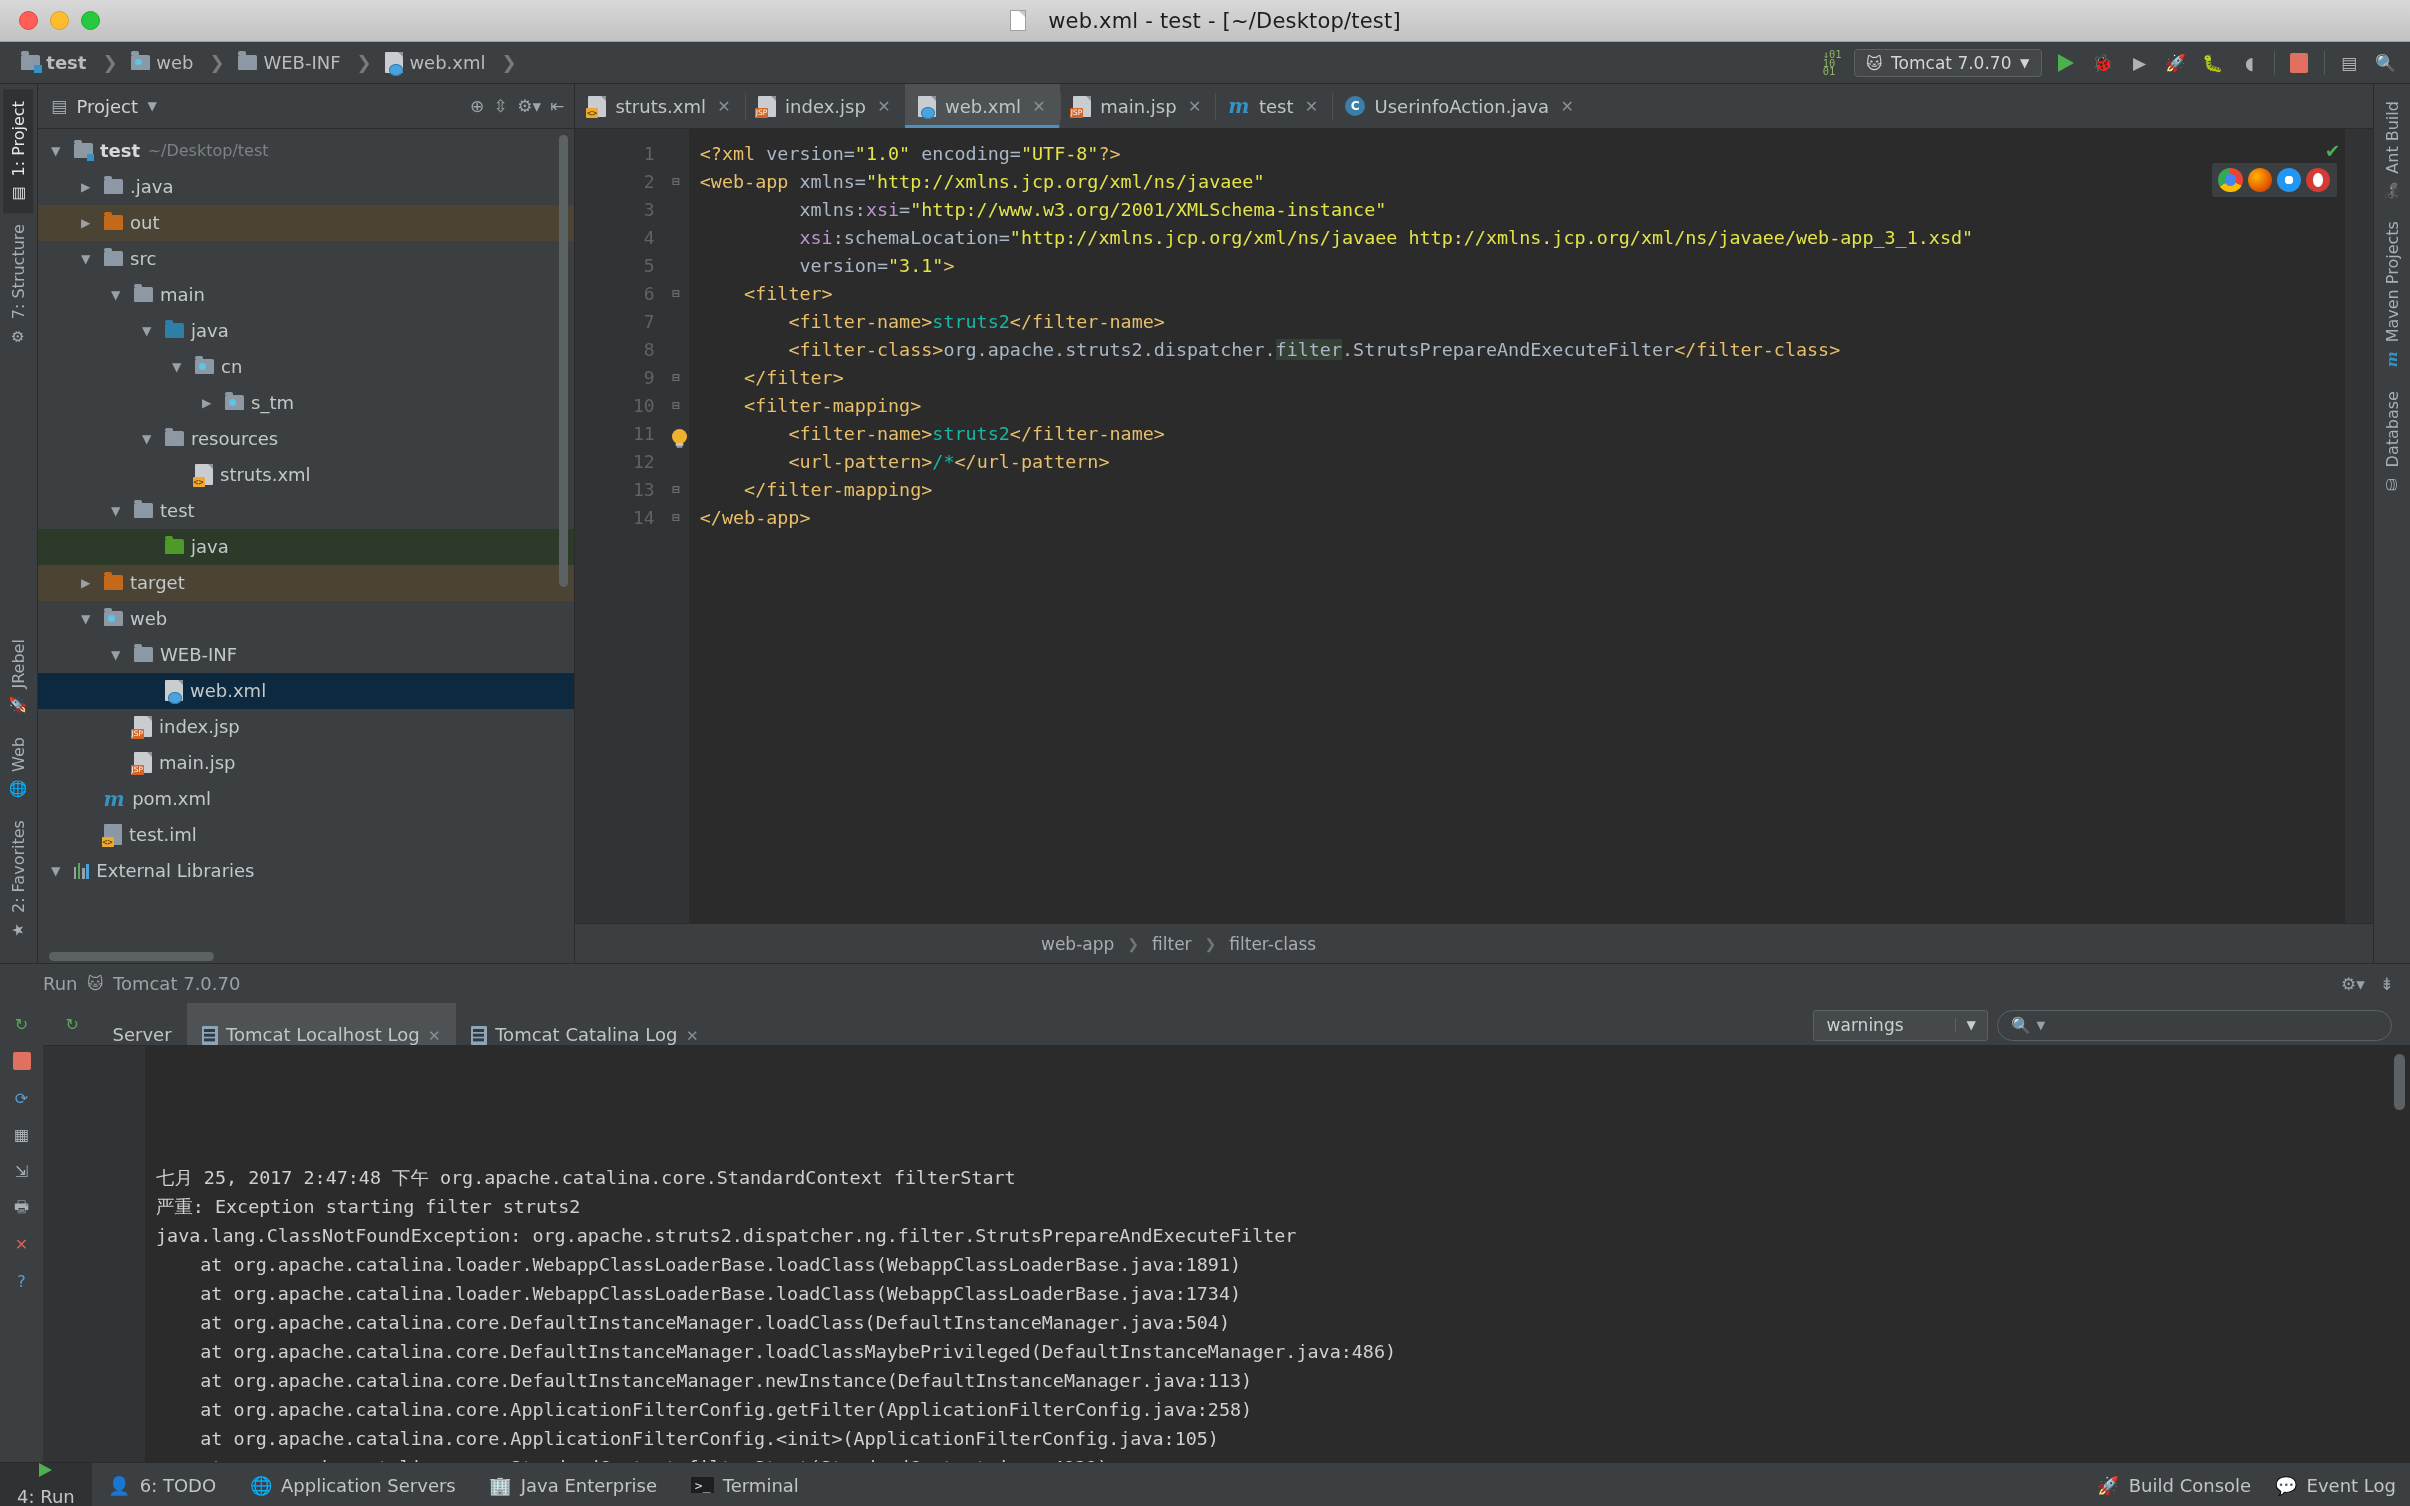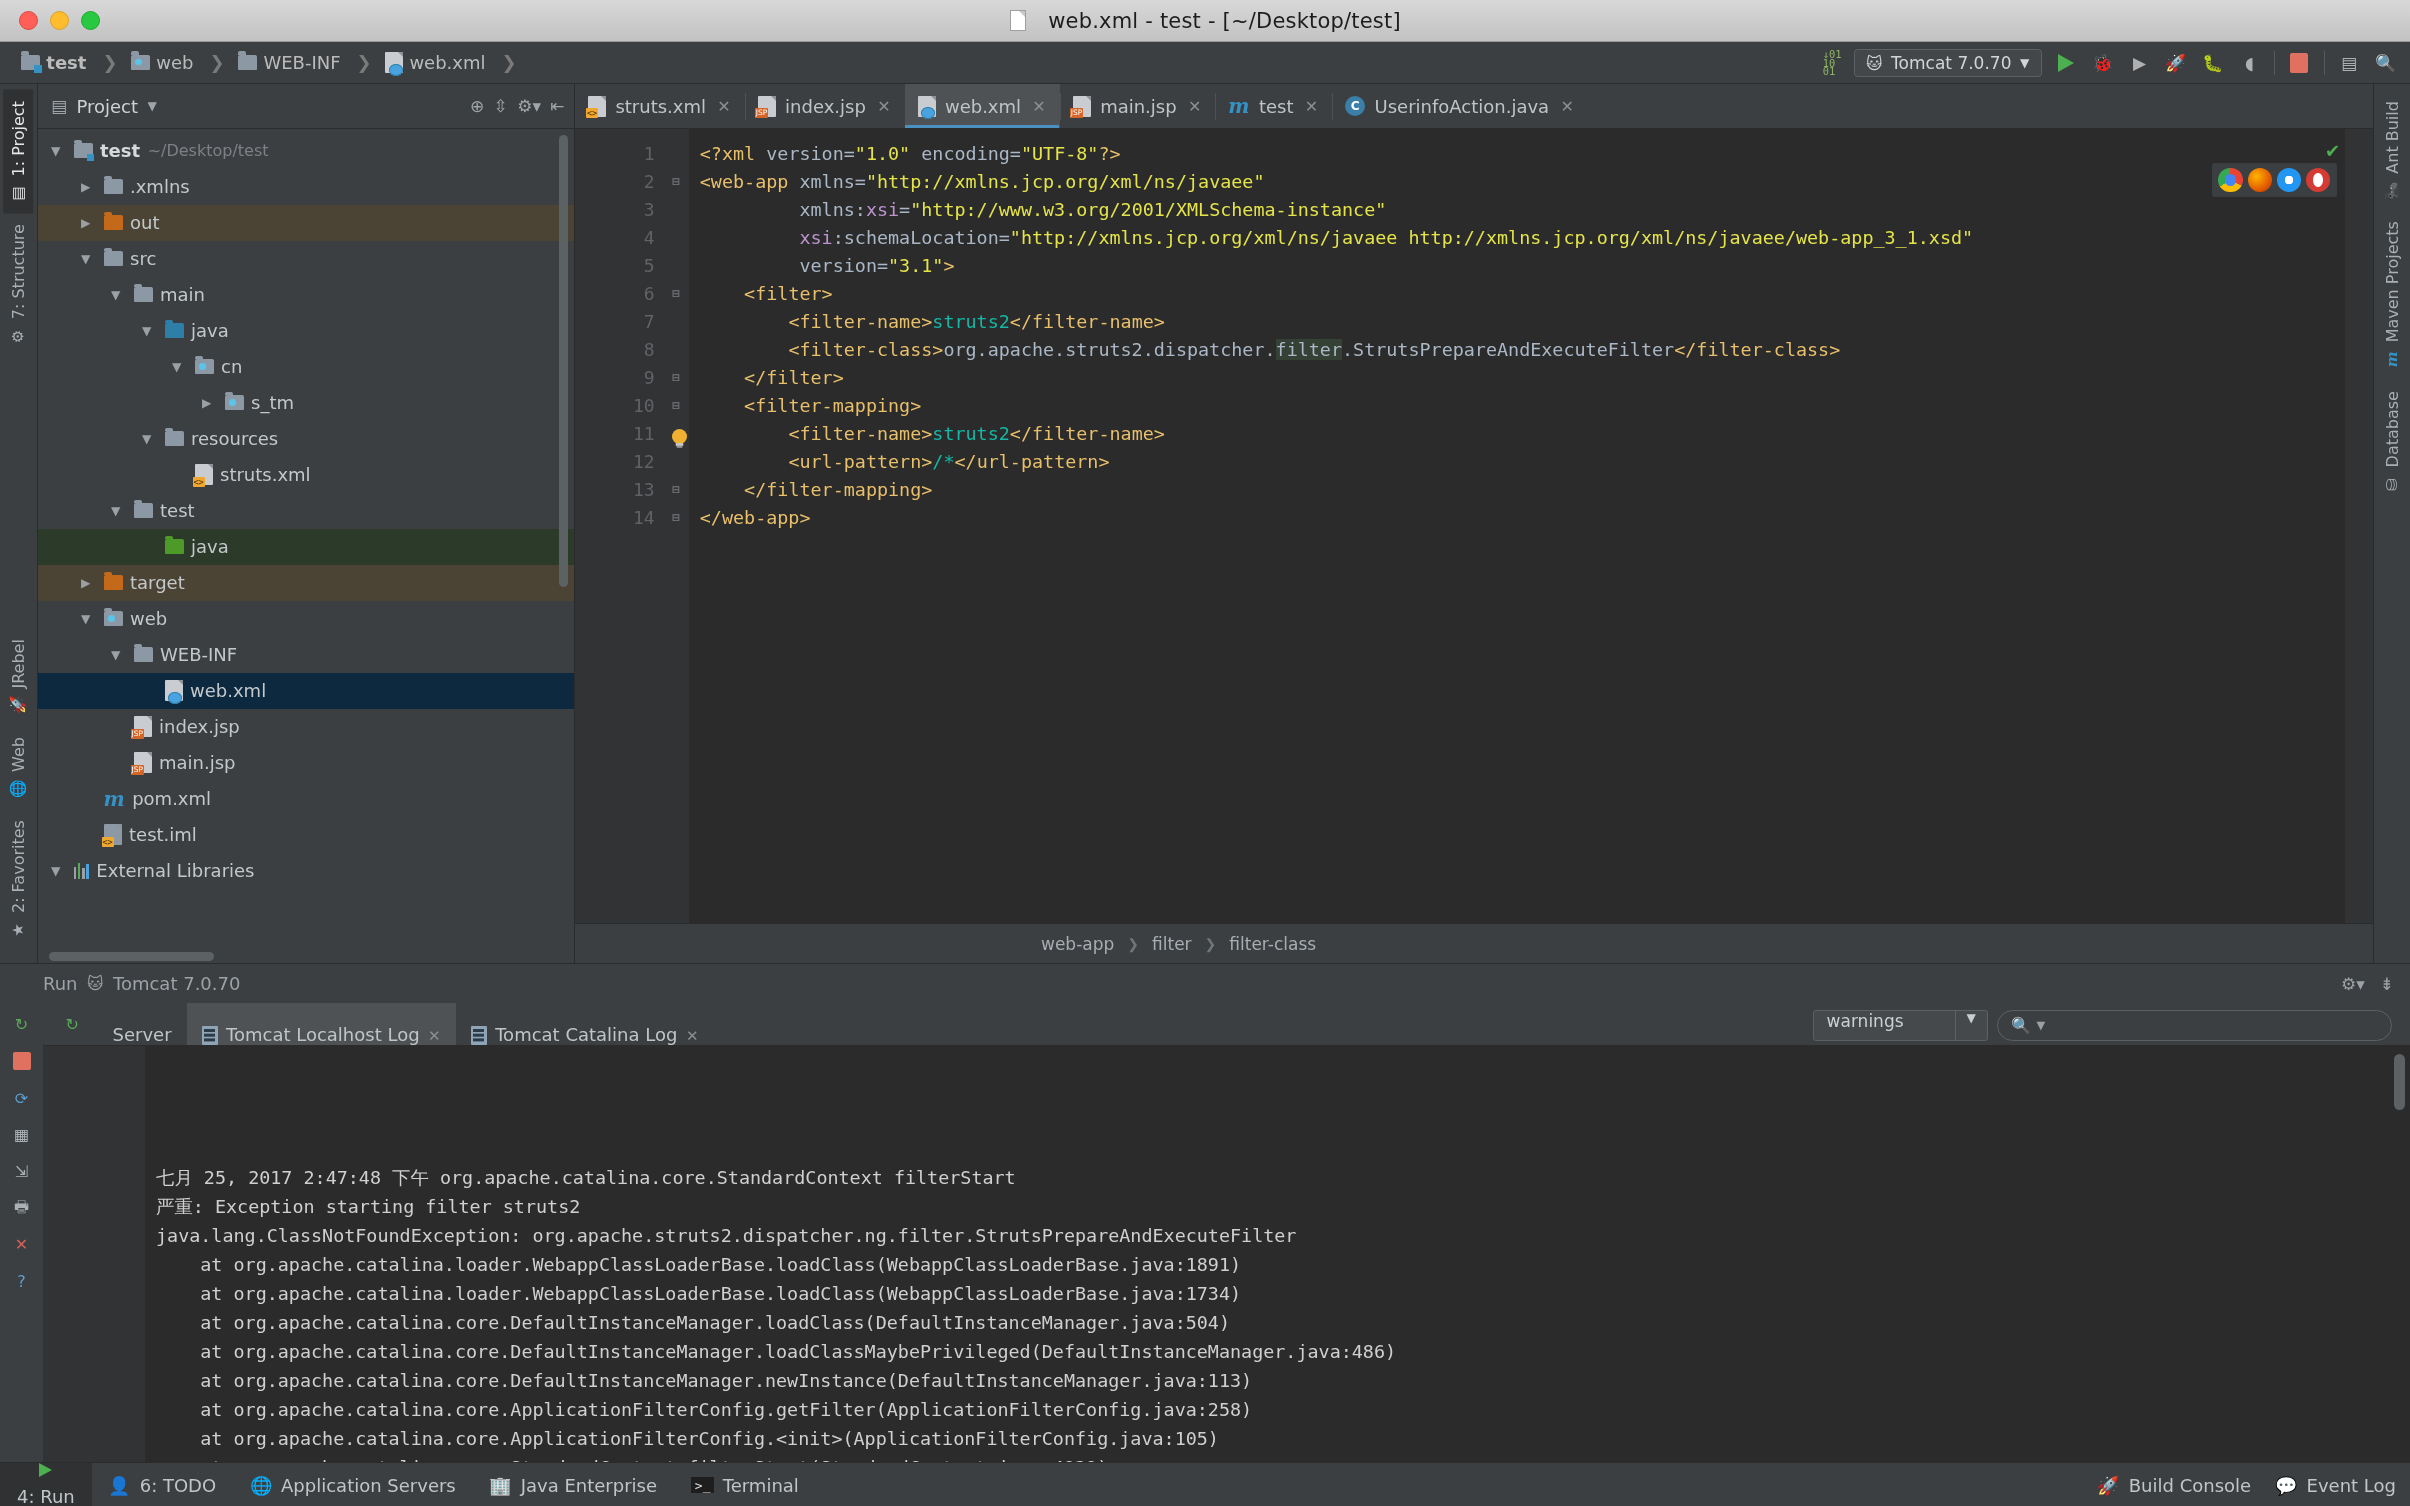--- a/index.html
+++ b/index.html
@@ -248,21 +248,21 @@
     border-bottom: 0.9px solid #2b2b2b; position: relative;
   }
   .ltab { display:flex;align-items:flex-end;gap:8.5px;padding:0 15px;color:#c0c5c8;font-size:18px; white-space:nowrap;}
   .ltab.active { background: #4e5254; }
   .ltab .x { color:#8b9094; font-size:15px;}
   .log-ico { width:16px;height:19px;background:#8fa4b5; position:relative; border-radius:0.9px;}
   .log-ico::after{content:'';position:absolute;left:2.8px;top:2.8px;width:10.4px;height:2.8px;background:#2b3b48;
     box-shadow:0 4.7px 0 #2b3b48, 0 9.4px 0 #2b3b48;}
   .filter-area { position: absolute; right: 19px; top: 6.6px; display: flex; align-items: center; gap: 9.4px;}
   .combo {
-    display:flex; background:#45494b; border:0.9px solid #5c6164; border-radius:2.8px; height:31px;
+    display:flex; align-items:center; background:#45494b; border:0.9px solid #5c6164; border-radius:2.8px; height:31px;
   }
   .combo .cv { color:#cbd0d3; font-size:17px; padding: 0 13px; min-width: 141px;}
   .combo .cb { width: 32px; text-align:center; color:#c8cdd0; border-left:0.9px solid #5c6164; font-size:12.2px;}
   .searchbox {
     width: 395px; height: 31px; border:0.9px solid #5c6164; border-radius:16px; background:#3c3f41;
     display:flex; align-items:center; padding: 0 13px; gap: 5.6px; color:#9aa0a4; font-size:16px;
   }
   .console {
     flex: 1; background: #2b2b2b; color: #d0d0d0; font-family: "DejaVu Sans Mono", monospace;
     font-size: 18.4px; line-height: 29px; padding: 1px 0 0 113px; white-space: pre; overflow: hidden;
@@ -399,21 +399,21 @@
       <div class="tree" id="tree">
           <div class="trow" style="padding-left: 13px;">
             <span class="arrow">▼</span>
             <span class="folder badge-blue"></span>
             <span class="bold">test</span>
             <span class="path">~/Desktop/test</span>
           </div>
           <div class="trow" style="padding-left: 43px;">
             <span class="arrow">▶</span>
             <span class="folder"></span>
-            <span>.xmlns</span>
+            <span>.java</span>
           </div>
           <div class="trow sel-brown" style="padding-left: 43px;">
             <span class="arrow">▶</span>
             <span class="folder orange"></span>
             <span>out</span>
           </div>
           <div class="trow" style="padding-left: 43px;">
             <span class="arrow">▼</span>
             <span class="folder"></span>
             <span>src</span>

